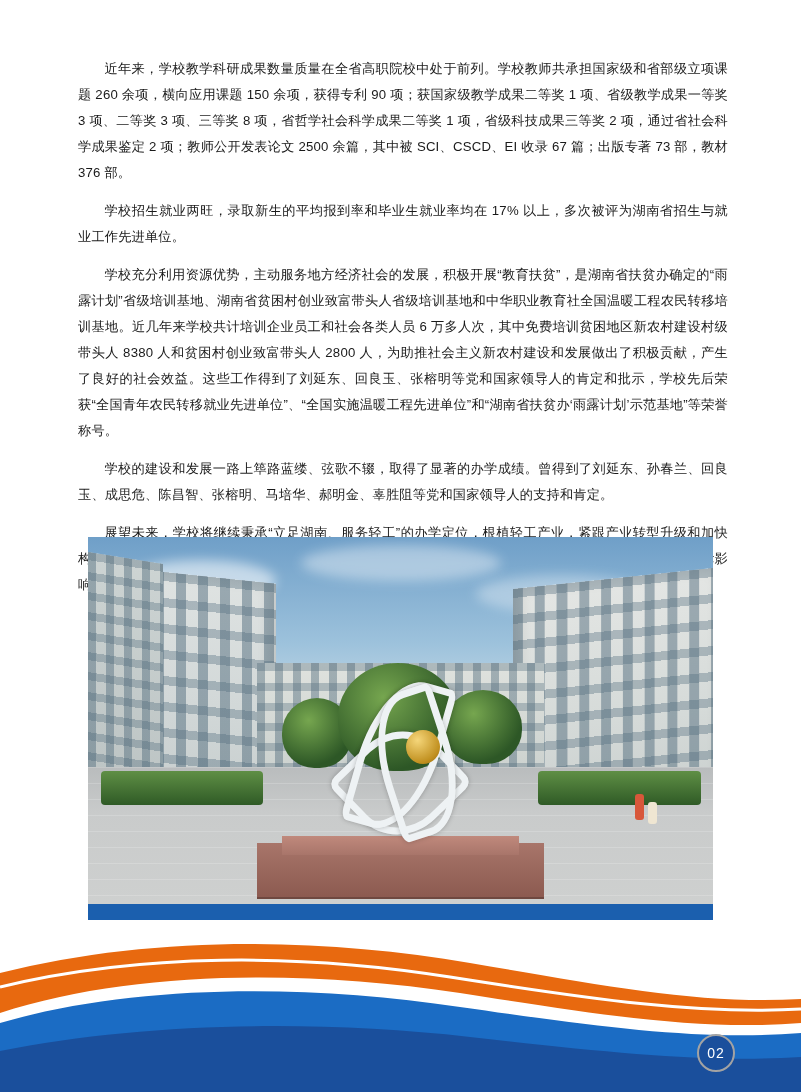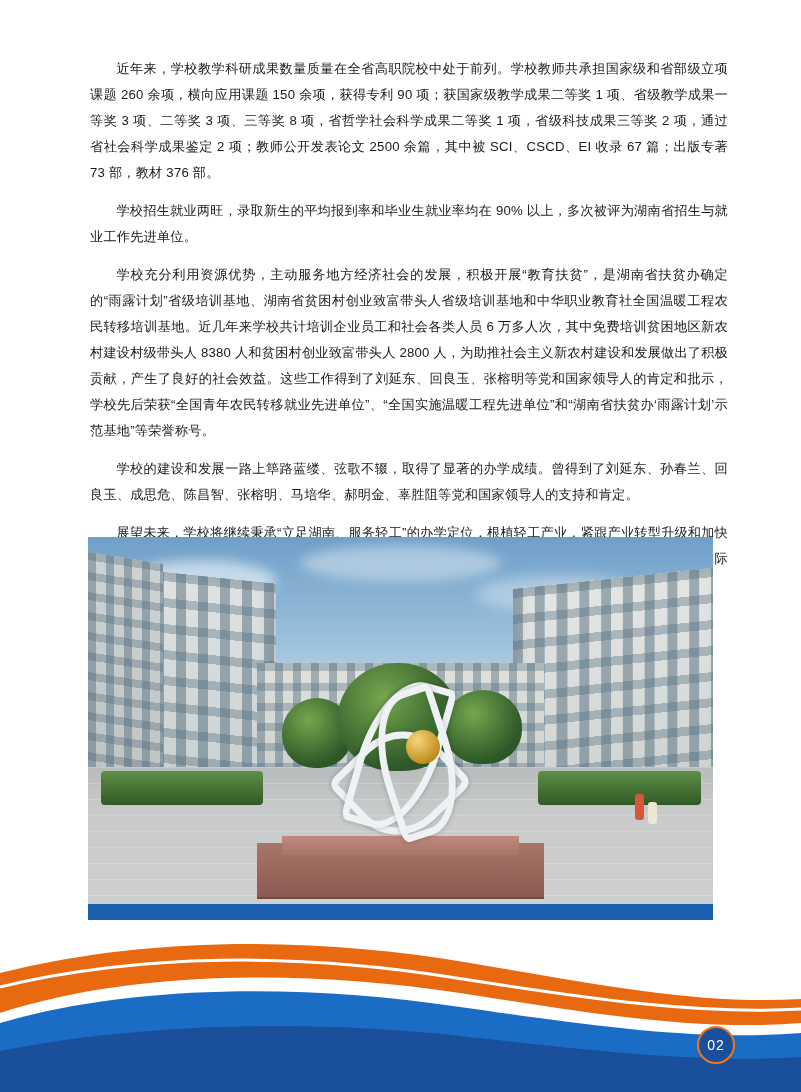--- a/index.html
+++ b/index.html
@@ -26,21 +26,21 @@
     left: 74px;
     top: 56px;
     width: 654px;
   }
   .para {
     font-size: 13.2px;
     line-height: 26px;
     color: #1a1a1a;
     text-align: justify;
     text-justify: inter-ideograph;
-    margin: 0 0 12px 16px;
+    margin: 0 0 12px 4px;
     text-indent: 2em;
     letter-spacing: 0.2px;
   }
   .photo-wrap {
     position: absolute;
     left: 88px;
     top: 537px;
     width: 625px;
     height: 383px;
     overflow: hidden;
@@ -196,41 +196,41 @@
   
   .footer {
     position: absolute;
     left: 0; bottom: 0;
     width: 801px;
     height: 165px;
   }
   .page-num {
     position: absolute;
     right: 66px;
-    bottom: 28px;
+    bottom: 20px;
     width: 34px;
     height: 34px;
     border-radius: 50%;
     background: #1a4f9c;
-    border: 2px solid #f97316;
+    border: 2px solid #a3a3a3;
     color: #ffffff;
     font-size: 14px;
     line-height: 34px;
     text-align: center;
     letter-spacing: 1px;
   }
 </style>
 </head>
 <body>
 
 <div class="page">
 
   <div class="content">
     <p class="para">近年来，学校教学科研成果数量质量在全省高职院校中处于前列。学校教师共承担国家级和省部级立项课题 260 余项，横向应用课题 150 余项，获得专利 90 项；获国家级教学成果二等奖 1 项、省级教学成果一等奖 3 项、二等奖 3 项、三等奖 8 项，省哲学社会科学成果二等奖 1 项，省级科技成果三等奖 2 项，通过省社会科学成果鉴定 2 项；教师公开发表论文 2500 余篇，其中被 SCI、CSCD、EI 收录 67 篇；出版专著 73 部，教材 376 部。</p>
-    <p class="para">学校招生就业两旺，录取新生的平均报到率和毕业生就业率均在 90% 以上，多次被评为湖南省招生与就业工作先进单位。</p>
+    <p class="para">学校招生就业两旺，录取新生的平均报到率和毕业生就业率均在 17% 以上，多次被评为湖南省招生与就业工作先进单位。</p>
     <p class="para">学校充分利用资源优势，主动服务地方经济社会的发展，积极开展“教育扶贫”，是湖南省扶贫办确定的“雨露计划”省级培训基地、湖南省贫困村创业致富带头人省级培训基地和中华职业教育社全国温暖工程农民转移培训基地。近几年来学校共计培训企业员工和社会各类人员 6 万多人次，其中免费培训贫困地区新农村建设村级带头人 8380 人和贫困村创业致富带头人 2800 人，为助推社会主义新农村建设和发展做出了积极贡献，产生了良好的社会效益。这些工作得到了刘延东、回良玉、张榕明等党和国家领导人的肯定和批示，学校先后荣获“全国青年农民转移就业先进单位”、“全国实施温暖工程先进单位”和“湖南省扶贫办‘雨露计划’示范基地”等荣誉称号。</p>
     <p class="para">学校的建设和发展一路上筚路蓝缕、弦歌不辍，取得了显著的办学成绩。曾得到了刘延东、孙春兰、回良玉、成思危、陈昌智、张榕明、马培华、郝明金、辜胜阻等党和国家领导人的支持和肯定。</p>
     <p class="para">展望未来，学校将继续秉承“立足湖南、服务轻工”的办学定位，根植轻工产业，紧跟产业转型升级和加快构建现代职业教育体系要求，大力推进治理体系和治理能力现代化，为建设“湖南领先、国内一流、具有国际影响”的卓越一流高等职业学院而努力奋斗。</p>
   </div>
 
   <div class="photo-wrap">
     <div class="photo">
       <div class="sky"></div>
       <div class="cloud c1"></div>
       <div class="cloud c2"></div>

